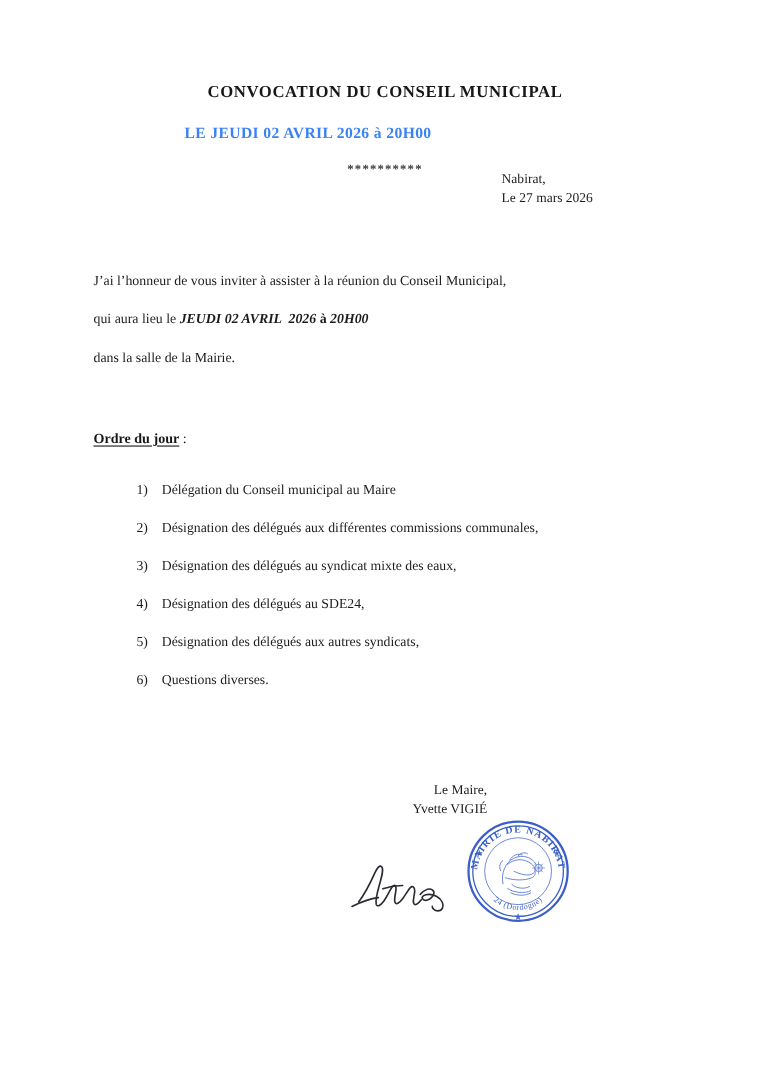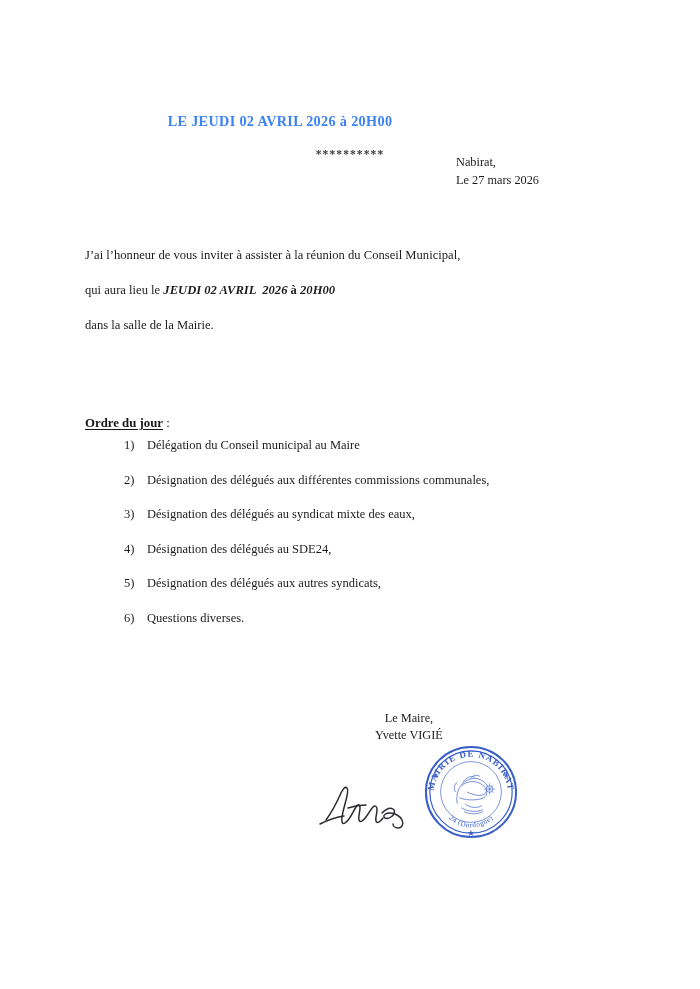--- a/index.html
+++ b/index.html
@@ -83,21 +83,21 @@
     font-style: italic;
   }
   .b {
     font-weight: bold;
     font-style: normal;
   }
 
   
   .agenda-heading {
     position: absolute;
-    top: 416px;
+    top: 392px;
     left: 85px;
     font-size: 12.8px;
     color: #171717;
   }
   .agenda-heading .u {
     font-weight: bold;
     text-decoration: underline;
     text-underline-offset: 2px;
   }
   .agenda-heading .colon {
@@ -128,21 +128,21 @@
   }
 
   
   .sig-block {
     position: absolute;
     top: 710px;
     left: 375px;
     font-size: 12.3px;
     line-height: 16.5px;
     color: #1c1c1c;
-    text-align: center;
+    text-align: right;
   }
 
   .signature-mark {
     position: absolute;
     top: 780px;
     left: 318px;
     width: 95px;
     height: 56px;
   }
 
@@ -152,20 +152,21 @@
     left: 422px;
     width: 98px;
     height: 100px;
   }
 </style>
 </head>
 <body>
 
 <div class="page">
 
+  <div class="doc-title">CONVOCATION DU CONSEIL MUNICIPAL</div>
 
   <div class="doc-subtitle">LE JEUDI 02 AVRIL 2026 à 20H00</div>
 
   <div class="stars">**********</div>
 
   <div class="place-date">
     <div>Nabirat,</div>
     <div>Le 27 mars 2026</div>
   </div>
 

